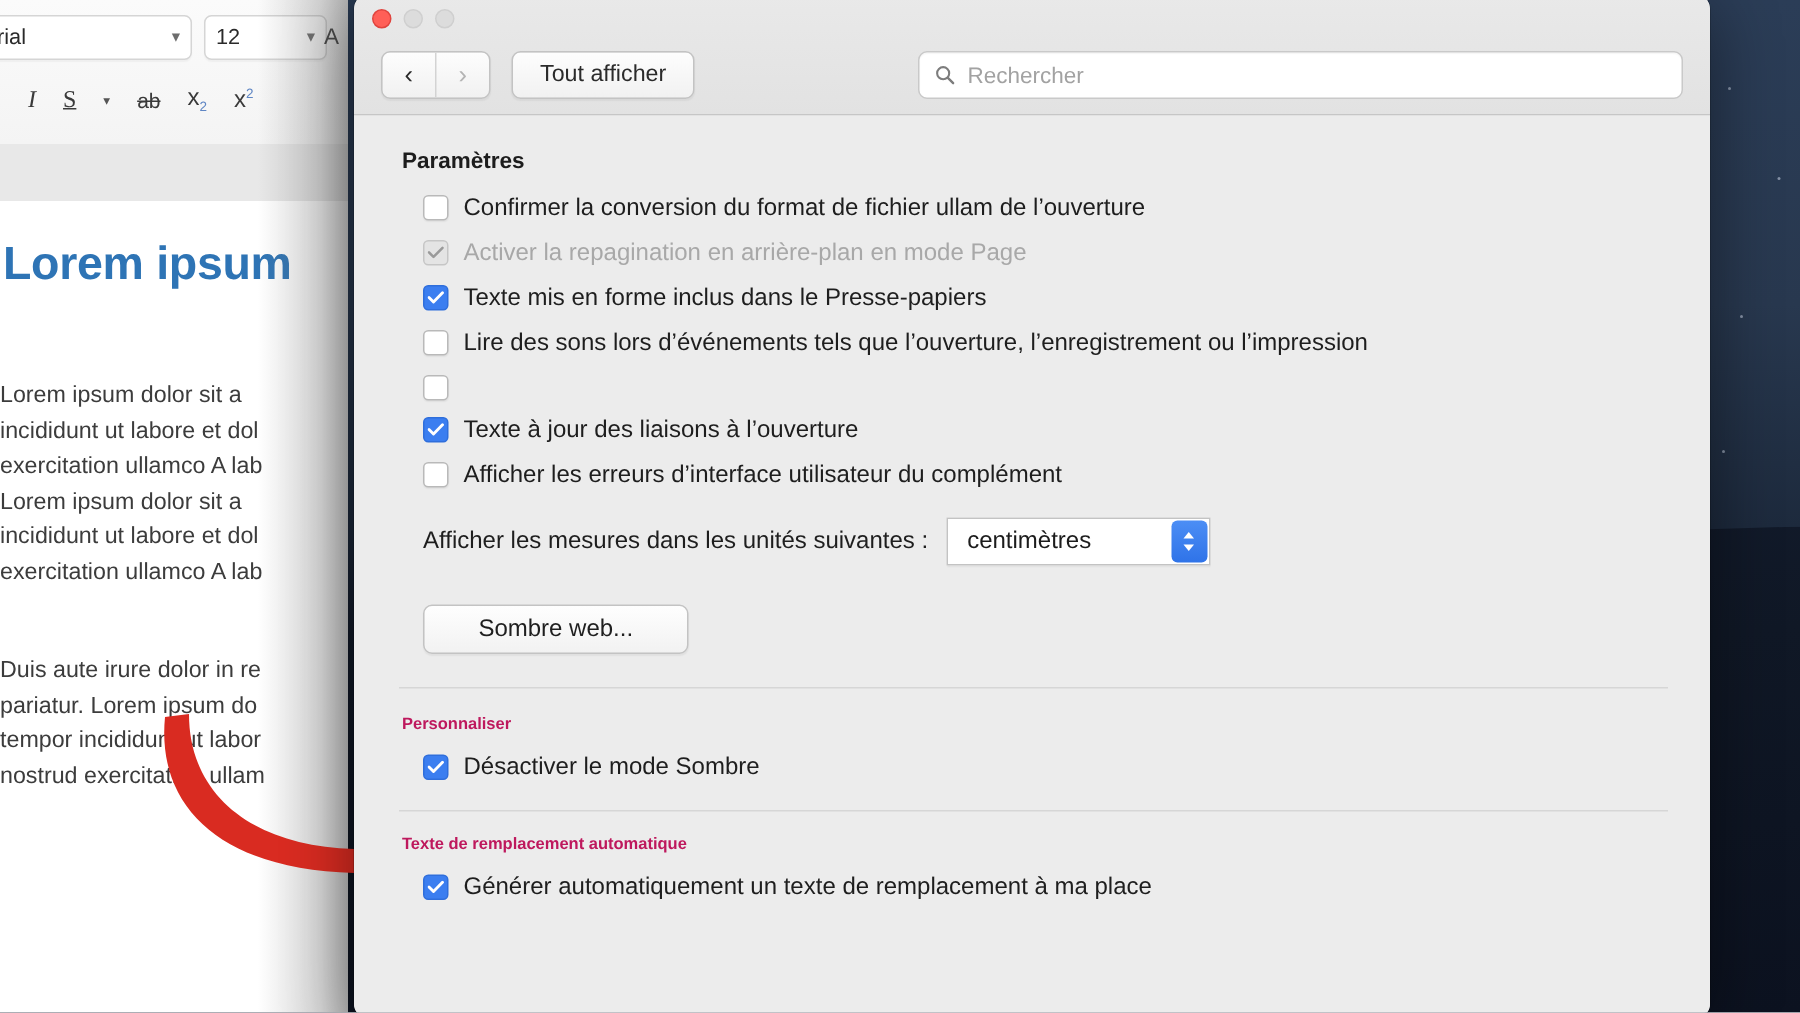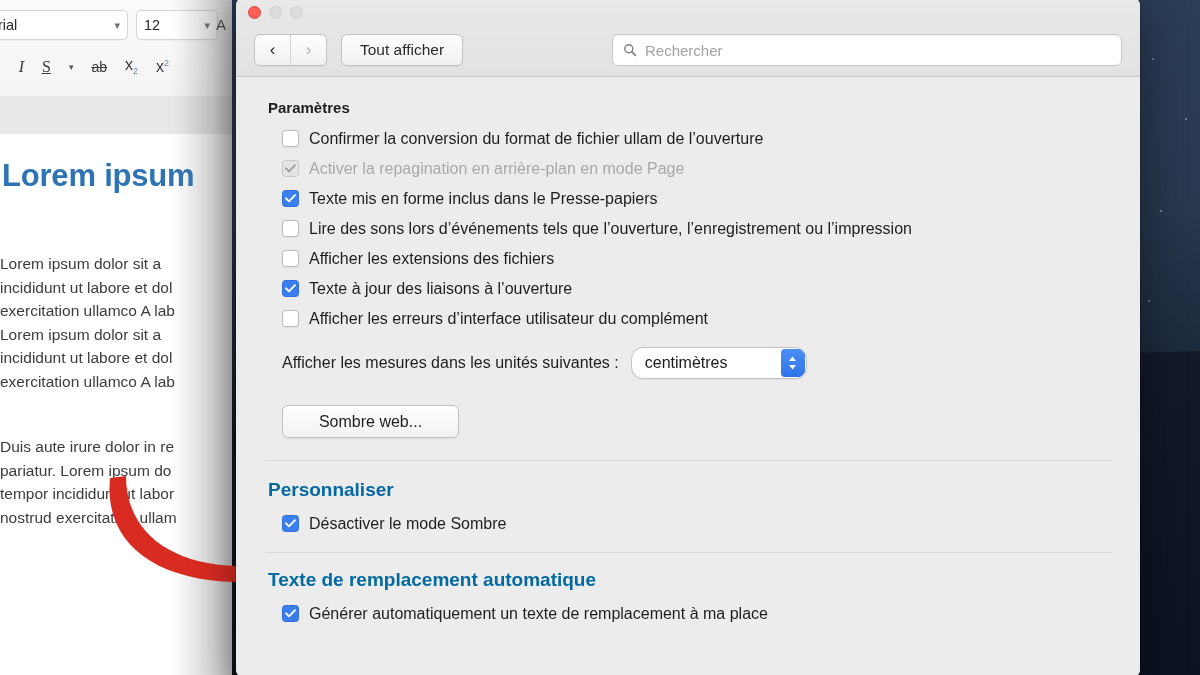--- a/index.html
+++ b/index.html
@@ -321,21 +321,21 @@
     gap: 12px;
     margin: 18px 0 0 16px;
   }
   .units-label { font-size: 16px; color: #1e1e1e; white-space: nowrap; }
   .popup {
     display: flex;
     align-items: center;
     height: 30px;
     background: #fff;
     border: 1px solid #c3c3c3;
-    border-radius: 12px;
+    border-radius: 0;
     box-shadow: 0 1px 1px rgba(0,0,0,.06);
     overflow: hidden;
   }
   .popup .val {
     padding: 0 12px 0 13px;
     font-size: 16px;
     color: #1c1c1c;
     min-width: 124px;
   }
   .popup .stepper {
@@ -368,23 +368,23 @@
     color: #1f1f1f;
   }
 
   .divider {
     height: 1px;
     background: #d6d6d6;
     margin: 22px 0 18px 0;
   }
 
   .subsection-title {
-    font-size: 19px;
+    font-size: 11px;
     font-weight: bold;
-    color: #0369a1;
+    color: #be185d;
     margin: 0 0 12px 2px;
   }
 </style>
 </head>
 <body>
 
 <div id="screen">
 
   <div class="wallpaper">
     <div class="star" style="left:1152px;top:58px;"></div>
@@ -501,21 +501,20 @@
         <div class="opt-label">Texte mis en forme inclus dans le Presse-papiers</div>
       </div>
 
       <div class="opt">
         <div class="cbox off"></div>
         <div class="opt-label">Lire des sons lors d’événements tels que l’ouverture, l’enregistrement ou l’impression</div>
       </div>
 
       <div class="opt">
         <div class="cbox off"></div>
-        <div class="opt-label">Afficher les extensions des fichiers</div>
       </div>
 
 
       <div class="opt">
         <div class="cbox on">
           <svg width="11" height="9" viewBox="0 0 11 9">
               <path d="M1 4.3 L4 7.3 L10 1.2" fill="none" stroke="#ffffff" stroke-width="1.9" stroke-linecap="round" stroke-linejoin="round"></path>
             </svg>
         </div>
         <div class="opt-label">Texte à jour des liaisons à l’ouverture</div>

